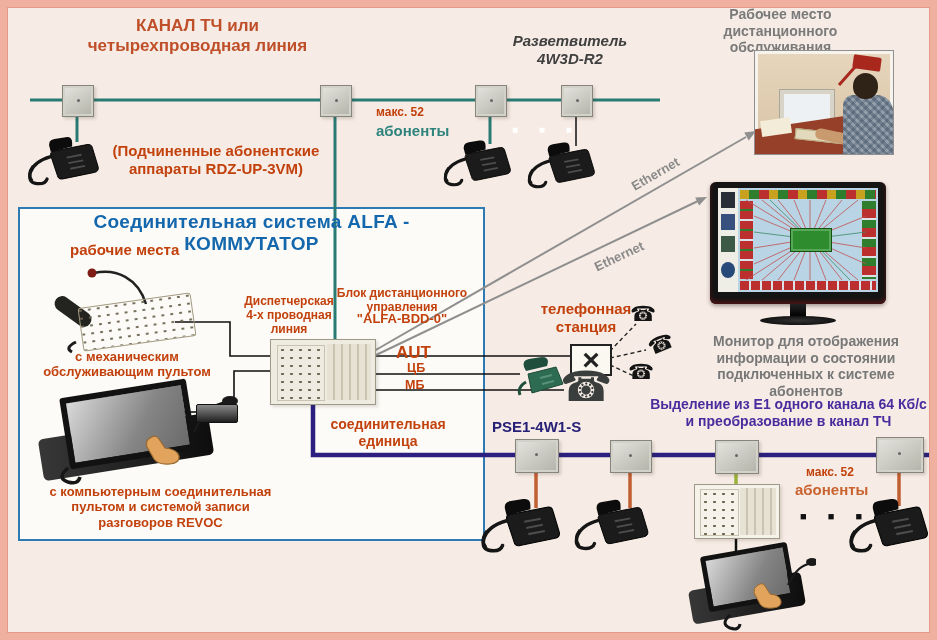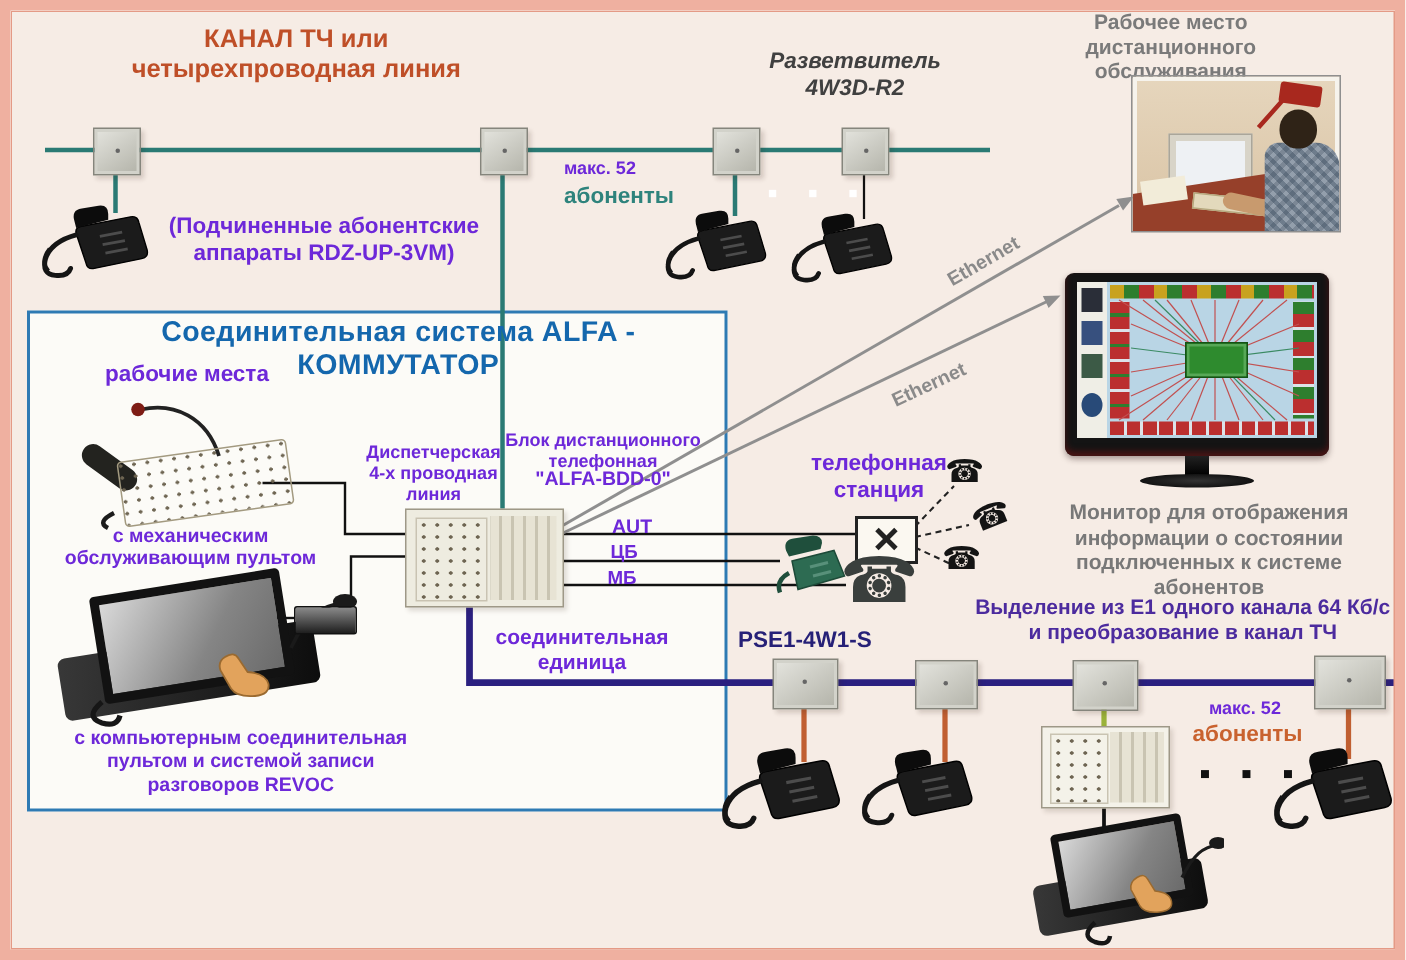--- a/index.html
+++ b/index.html
@@ -1,19 +1,19 @@
 <!DOCTYPE html>
 <html><head>
 <meta charset="utf-8">
 <style>
   html,body{margin:0;padding:0;background:#fff;}
   #stage{position:relative;width:937px;height:640px;background:#f6ece5;overflow:hidden;
          font-family:"Liberation Sans",sans-serif;}
   #frame{position:absolute;inset:0;border:7px solid #efb0a0;box-shadow:inset 0 0 0 1px #e49a86;pointer-events:none;z-index:50;}
-  .lbl{position:absolute;font-weight:bold;white-space:pre-line;color:#6d28d9;line-height:1.18;}
+  .lbl{position:absolute;font-weight:bold;white-space:pre-line;color:#c2410c;line-height:1.18;}
   .c{text-align:center;}
   .wires{position:absolute;left:0;top:0;z-index:2;}
   .alfa-box{position:absolute;left:18px;top:207px;width:463px;height:330px;background:#fcfbf7;
             border:2px solid #2e7ab3;z-index:1;}
   .box3d{position:absolute;z-index:3;background:linear-gradient(145deg,#e5e5df,#b2b2a8);
          border:1px solid #85857c;box-shadow:inset 0 0 0 2px #d2d2ca,2px 2px 3px rgba(60,40,30,.18);}
   .box3d::after{content:'';position:absolute;left:45%;top:42%;width:3px;height:3px;background:#666;border-radius:50%;}
   .rackdev{position:absolute;z-index:3;background:#eeece0;border:1px solid #9e9887;box-shadow:2px 2px 3px rgba(60,40,30,.15);}
   .rack-dots{position:absolute;left:6%;top:8%;width:44%;height:84%;
      background-image:radial-gradient(#6e6552 1.1px,transparent 1.5px);background-size:9px 8px;border:1px solid #c9c3b2;}
@@ -115,36 +115,36 @@
   <div class="lbl c" style="left:80px;top:16px;width:235px;font-size:17px;color:#bf4f28;">КАНАЛ ТЧ или
 четырехпроводная линия</div>
   <div class="lbl c" style="left:505px;top:32px;width:130px;font-size:15px;color:#404040;font-style:italic;">Разветвитель
 4W3D-R2</div>
   <div class="lbl" style="left:376px;top:105px;width:70px;font-size:12px;">макс. 52</div>
   <div class="lbl" style="left:376px;top:122px;width:80px;font-size:15px;color:#2e837c;">абоненты</div>
   <div class="lbl c" style="left:96px;top:142px;width:240px;font-size:15px;">(Подчиненные абонентские
 аппараты RDZ-UP-3VM)</div>
   <div class="dots" style="left:512px;top:124px;font-size:10px;color:#fff;">■ ■ ■</div>
 
-  <div class="lbl c" style="left:38px;top:211px;width:455px;font-size:19px;color:#1467ad;letter-spacing:.3px;z-index:3;">Соединительная система ALFA - КОММУТАТОР</div>
+  <div class="lbl c" style="left:24px;top:211px;width:455px;font-size:19px;color:#1467ad;letter-spacing:.3px;z-index:3;">Соединительная система ALFA - КОММУТАТОР</div>
   <div class="lbl c" style="left:22px;top:349px;width:210px;font-size:13px;z-index:3;">с механическим
 обслуживающим пультом</div>
   <div class="lbl" style="left:70px;top:241px;width:140px;font-size:15px;z-index:3;">рабочие места</div>
   <div class="lbl c" style="left:28px;top:484px;width:265px;font-size:13px;z-index:3;">с компьютерным соединительная
 пультом и системой записи
 разговоров REVOC</div>
   <div class="lbl c" style="left:240px;top:294px;width:98px;font-size:12px;z-index:3;">Диспетчерская
 4-х проводная
 линия</div>
   <div class="lbl c" style="left:333px;top:286px;width:138px;font-size:12px;z-index:3;">Блок дистанционного
-телефонная</div>
+управления</div>
   <div class="lbl c" style="left:333px;top:311px;width:138px;font-size:13px;z-index:3;">"ALFA-BDD-0"</div>
   <div class="lbl c" style="left:318px;top:416px;width:140px;font-size:14px;z-index:3;">соединительная
 единица</div>
-  <div class="lbl" style="left:408px;top:343px;width:40px;font-size:13px;z-index:3;">AUT</div>
+  <div class="lbl" style="left:396px;top:343px;width:40px;font-size:17px;z-index:3;">AUT</div>
   <div class="lbl" style="left:407px;top:361px;width:40px;font-size:12.5px;z-index:3;">ЦБ</div>
   <div class="lbl" style="left:405px;top:378px;width:40px;font-size:12.5px;z-index:3;">МБ</div>
 
   <div class="lbl c" style="left:698px;top:6px;width:165px;font-size:14px;color:#7a7a7a;">Рабочее место
 дистанционного
 обслуживания</div>
   <div class="lbl" style="left:628px;top:162px;width:70px;font-size:13px;color:#8a8a8a;transform:rotate(-30deg);z-index:3;">Ethernet</div>
   <div class="lbl" style="left:592px;top:245px;width:70px;font-size:13px;color:#8a8a8a;transform:rotate(-25deg);z-index:3;">Ethernet</div>
   <div class="lbl c" style="left:690px;top:333px;width:232px;font-size:14px;color:#787878;">Монитор для отображения
 информации о состоянии

